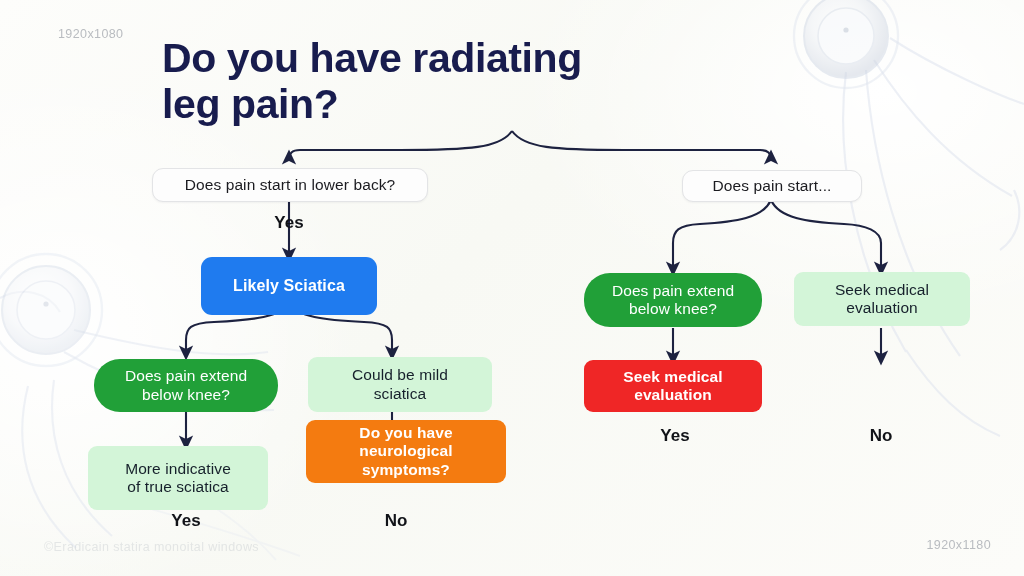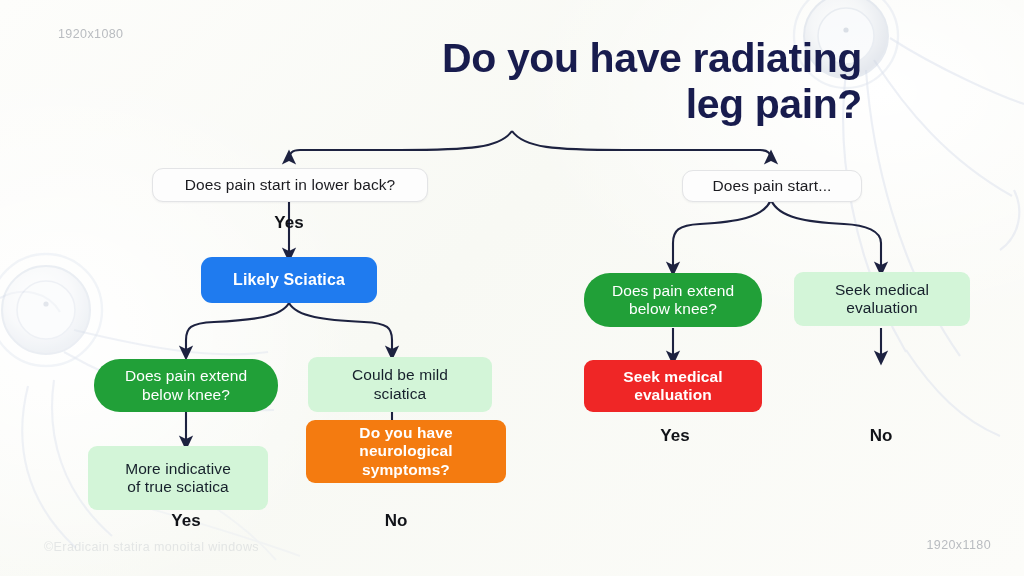--- a/index.html
+++ b/index.html
@@ -92,21 +92,21 @@
     font-weight: 700;
   }
 
   
   #title {
     position: absolute;
     left: 50%;
     transform: translateX(-50%);
     top: 36px;
     width: 700px;
-    text-align: right;
+    text-align: left;
     color: #181c4e;
     font-size: 41px;
     font-weight: 700;
     line-height: 1.12;
     letter-spacing: -0.4px;
     white-space: pre-line;
   }
 
   
   .edge-label {
@@ -219,21 +219,21 @@
     </g>
   </svg>
 
   <div id="title">Do you have radiating
 leg pain?</div>
 
   <div class="node plain" style="left:682px; top:170px; width:180px; height:32px;">Does pain start...</div>
 
   <div class="node plain" style="left:152px; top:168px; width:276px; height:34px;">Does pain start in lower back?</div>
 
-  <div class="node blue" style="left:201px; top:257px; width:176px; height:46px;">Likely Sciatica</div>
+  <div class="node blue" style="left:201px; top:257px; width:176px; height:58px;">Likely Sciatica</div>
 
   <div class="node green" style="left:94px; top:359px; width:184px; height:53px;">Does pain extend
 below knee?</div>
 
   <div class="node lightgreen" style="left:308px; top:357px; width:184px; height:55px;">Could be mild
 sciatica</div>
 
   <div class="node lightgreen" style="left:88px; top:446px; width:180px; height:64px;">More indicative
 of true sciatica</div>
 

